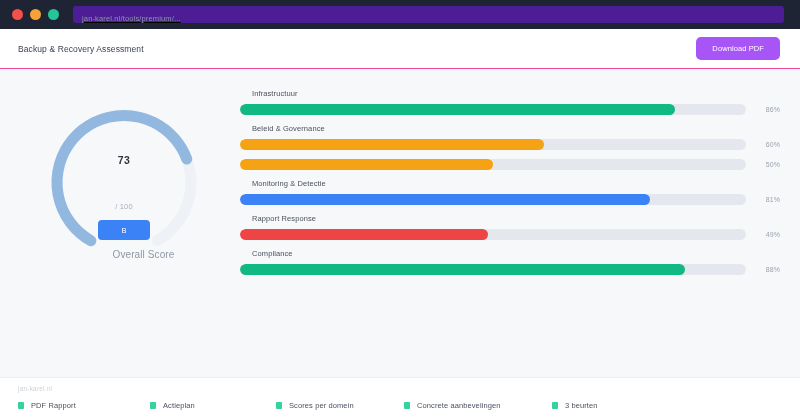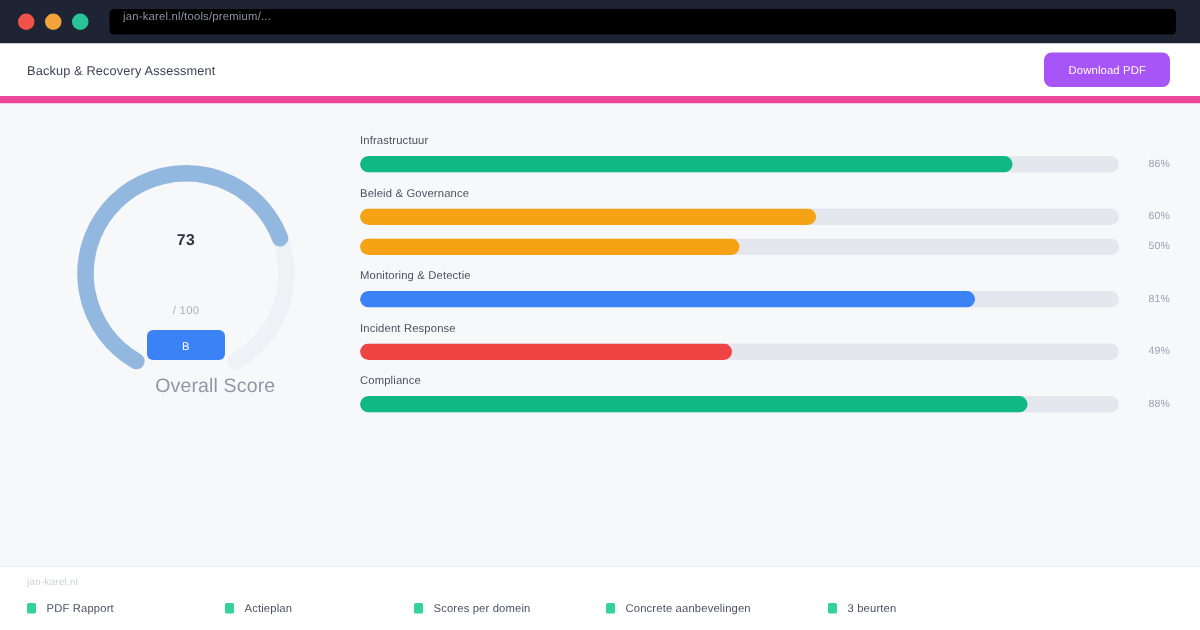--- a/index.html
+++ b/index.html
@@ -37,41 +37,41 @@
     margin-right: 14px;
   }
   .dot { width: 11px; height: 11px; border-radius: 50%; }
   .dot-red    { background: #f0514a; }
   .dot-yellow { background: #f3a33a; }
   .dot-green  { background: #27c498; }
 
   .url-bar {
     flex: 1 1 auto;
     height: 17px;
-    background: #000000;
+    background: #4c1d95;
     border-radius: 3px;
     display: flex;
-    align-items: flex-start;
+    align-items: flex-end;
     padding: 0 9px;
     margin-right: 4px;
     text-decoration: underline;
   }
   .url-text {
     font-size: 7.5px;
     color: #8b94a6;
     letter-spacing: 0.15px;
     white-space: nowrap;
     overflow: hidden;
   }
 
   
   .page-header {
     height: 40px;
     background: #ffffff;
-    border-bottom: 5px solid #ec4899;
+    border-bottom: 1px solid #ec4899;
     display: flex;
     align-items: center;
     justify-content: space-between;
     padding: 0 20px 0 18px;
     flex: 0 0 auto;
   }
   .page-title {
     font-size: 8.5px;
     color: #3a4252;
     letter-spacing: 0.1px;
@@ -144,40 +144,41 @@
     width: 52px;
     height: 20px;
     border-radius: 4px;
     display: flex;
     align-items: center;
     justify-content: center;
     letter-spacing: 0.2px;
   }
   .gauge-caption {
     margin-top: 9px;
-    font-size: 13px;
+    font-size: 10px;
     color: #8f97a5;
     letter-spacing: 0.1px;
     margin-left: 39px;
   }
 
   
   .bars-panel {
     flex: 1 1 auto;
     padding-top: 4px;
     display: flex;
     flex-direction: column;
     gap: 9px;
   }
   .bar-row { display: flex; flex-direction: column; }
   .bar-label {
     font-size: 7.5px;
     color: #4a5160;
     margin-bottom: 6px;
     letter-spacing: 0.1px;
+    margin-left: 12px;
   }
   .bar-line {
     display: flex;
     align-items: center;
     gap: 10px;
   }
   .bar-track {
     flex: 1 1 auto;
     height: 11px;
     background: #e4e8ee;
@@ -307,21 +308,21 @@
         <div class="bar-row">
           <div class="bar-label">Monitoring &amp; Detectie</div>
           <div class="bar-line">
             <div class="bar-track" style="background: rgb(228, 232, 238);">
               <div class="bar-fill" style="width: 81%; background: rgb(59, 130, 246);"></div>
             </div>
             <div class="bar-pct">81%</div>
           </div>
         </div>
         <div class="bar-row">
-          <div class="bar-label">Incident Response</div>
+          <div class="bar-label">Rapport Response</div>
           <div class="bar-line">
             <div class="bar-track" style="background: rgb(228, 232, 238);">
               <div class="bar-fill" style="width: 49%; background: rgb(239, 68, 68);"></div>
             </div>
             <div class="bar-pct">49%</div>
           </div>
         </div>
         <div class="bar-row">
           <div class="bar-label">Compliance</div>
           <div class="bar-line">

